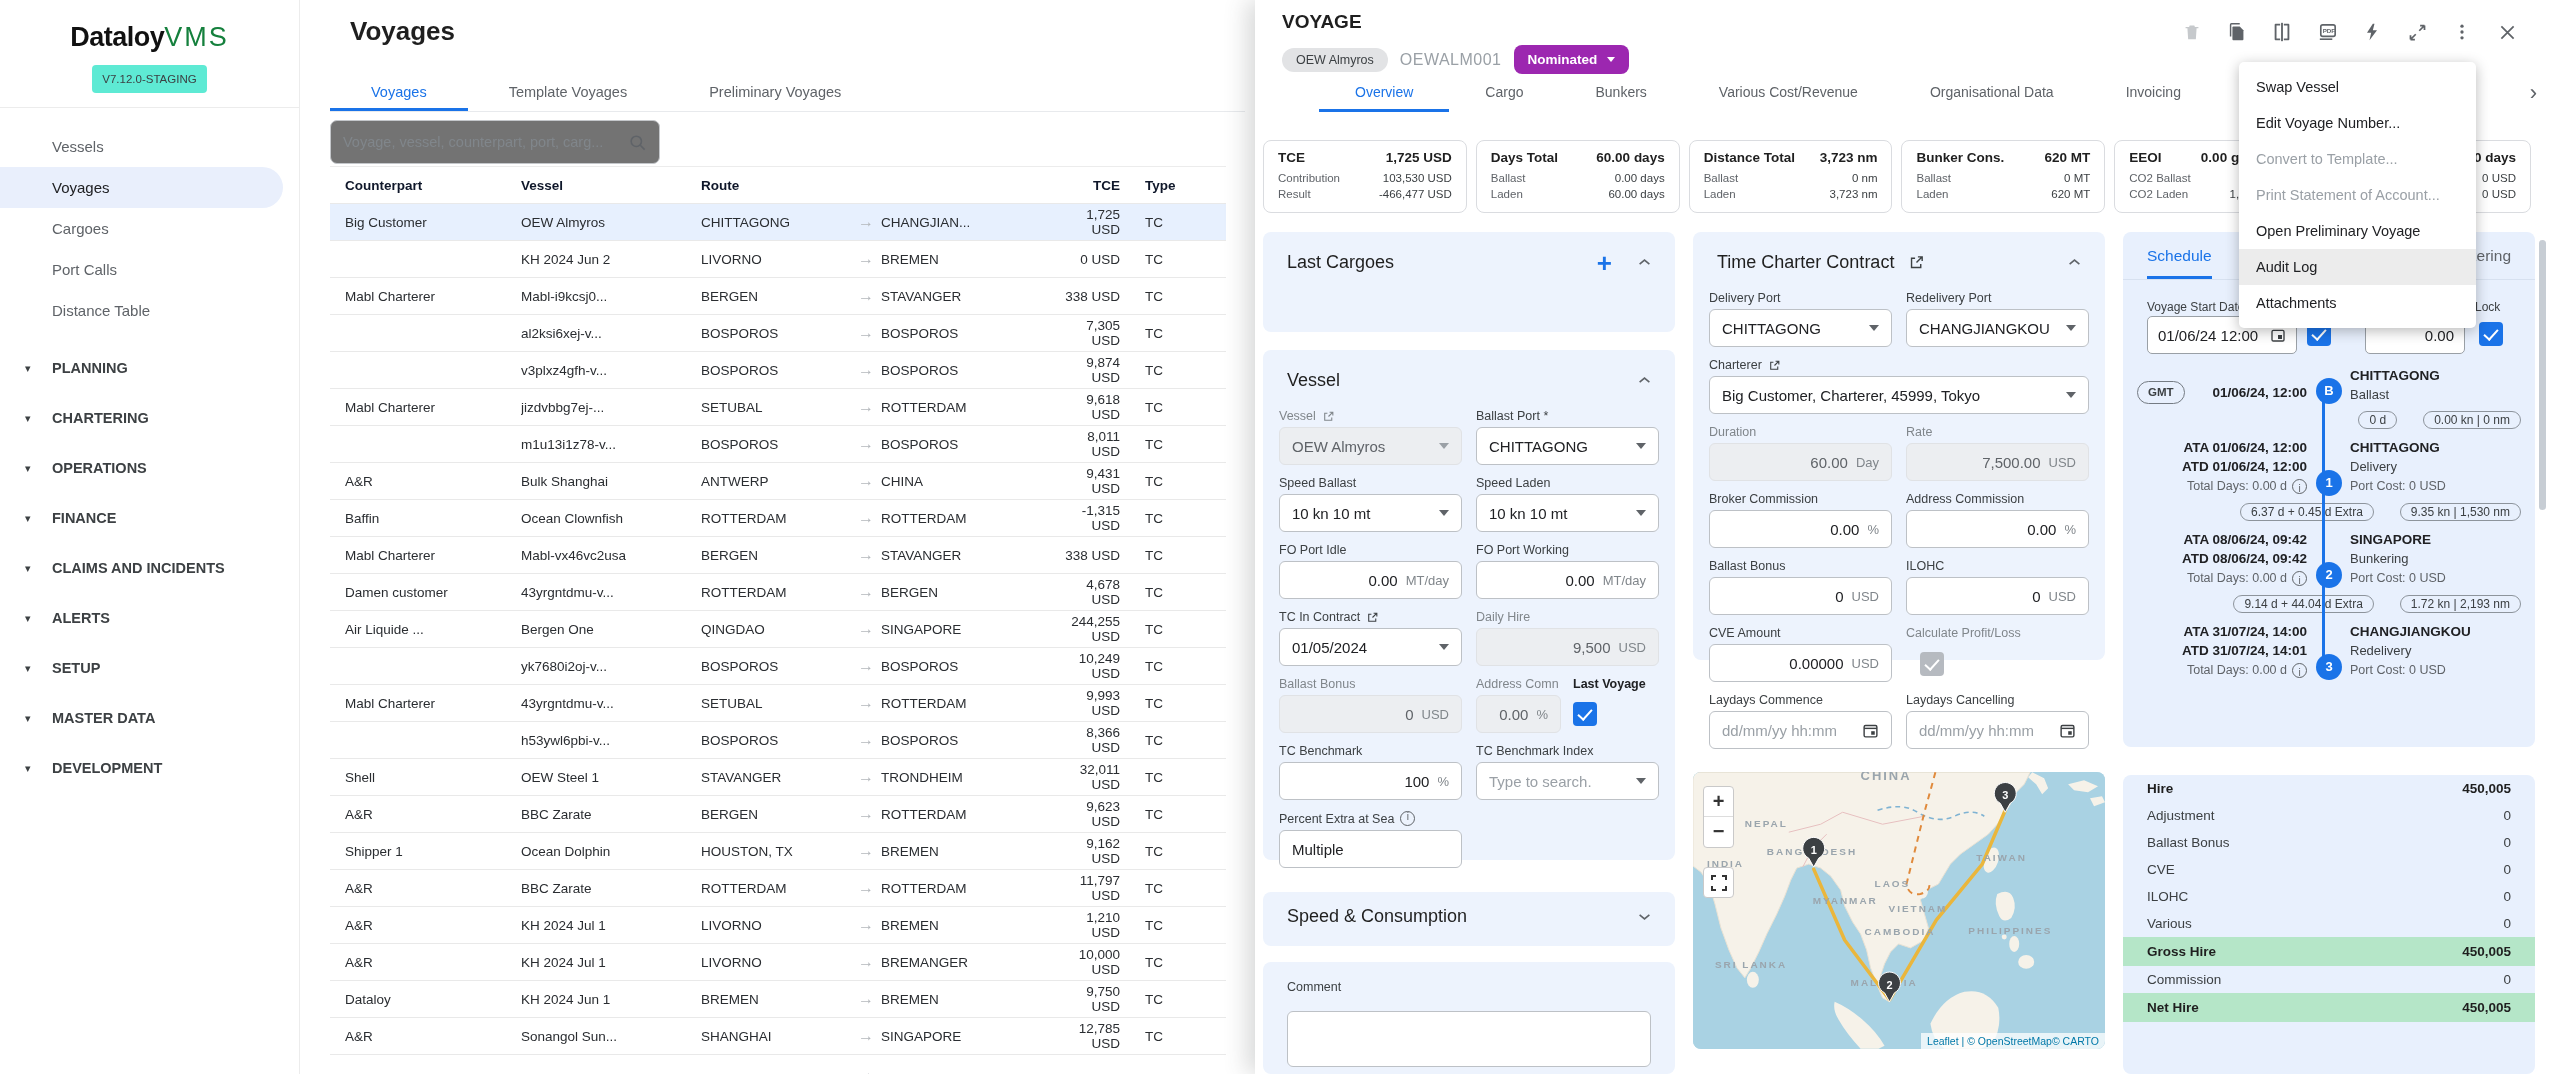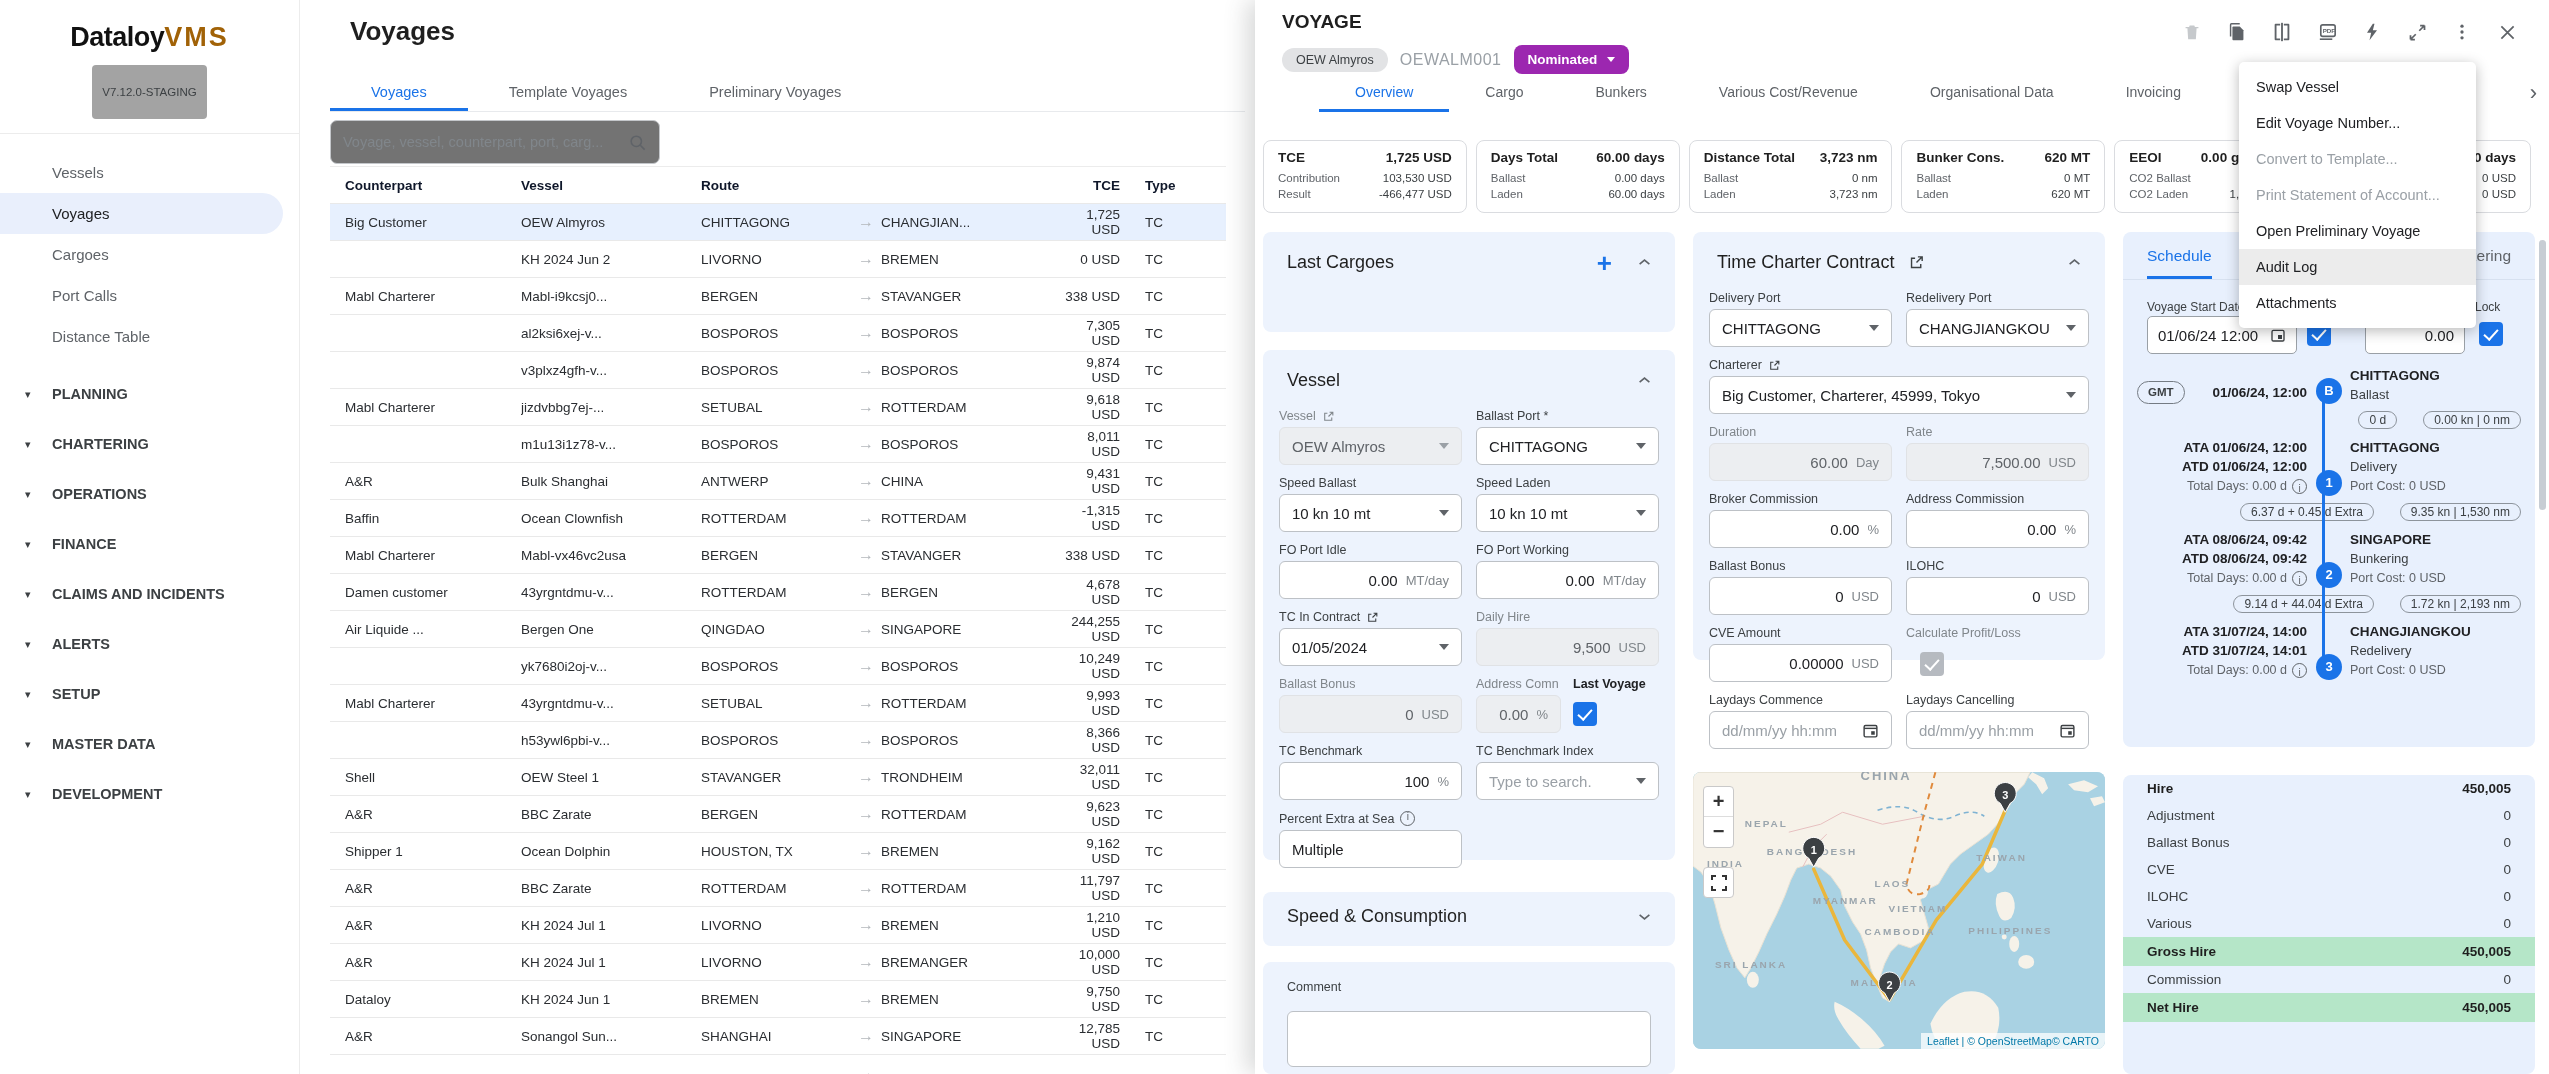--- a/index.html
+++ b/index.html
@@ -4,23 +4,23 @@
 <style>
   *{box-sizing:border-box;margin:0;padding:0}
   html,body{background:#fff}
   #app{position:relative;width:2549px;height:1074px;overflow:hidden;background:#fff;
        font-family:"Liberation Sans","DejaVu Sans",sans-serif;color:#202124;font-size:14px}
 
   
   #sidebar{position:absolute;left:0;top:0;width:300px;height:1074px;background:#fff;border-right:1px solid #ececec}
   .logo{padding:22px 0 10px;text-align:center;font-size:27px;letter-spacing:-.5px}
   .logo .lm{font-weight:800;color:#111}
-  .logo .ls{font-weight:700;color:#a16207;letter-spacing:2px}
-  .ver{margin:2px auto 14px;display:block;width:max-content;background:#a3a3a3;border-radius:4px;
-       font-size:11.5px;color:#3c4043;padding:21px 10px}
+  .logo .ls{font-weight:400;color:#15803d;letter-spacing:2px}
+  .ver{margin:2px auto 14px;display:block;width:max-content;background:#5eead4;border-radius:4px;
+       font-size:11.5px;color:#3c4043;padding:8px 10px}
   .side-div{border-bottom:1px solid #ececec}
   .snav{padding-top:18px}
   .sitem{height:41px;line-height:41px;padding-left:52px;font-size:15px;color:#5f6368;cursor:pointer;
          border-radius:0 24px 24px 0;margin-right:16px;white-space:nowrap}
   .sitem.active{background:#e9effc;color:#202124}
   .ssec{height:50px;line-height:50px;padding-left:52px;font-size:14.5px;font-weight:bold;color:#3c4043;
         position:relative;white-space:nowrap;cursor:pointer}
   .ssec .tri{position:absolute;left:25px;top:0;font-size:11px;color:#3c4043}
 
   

